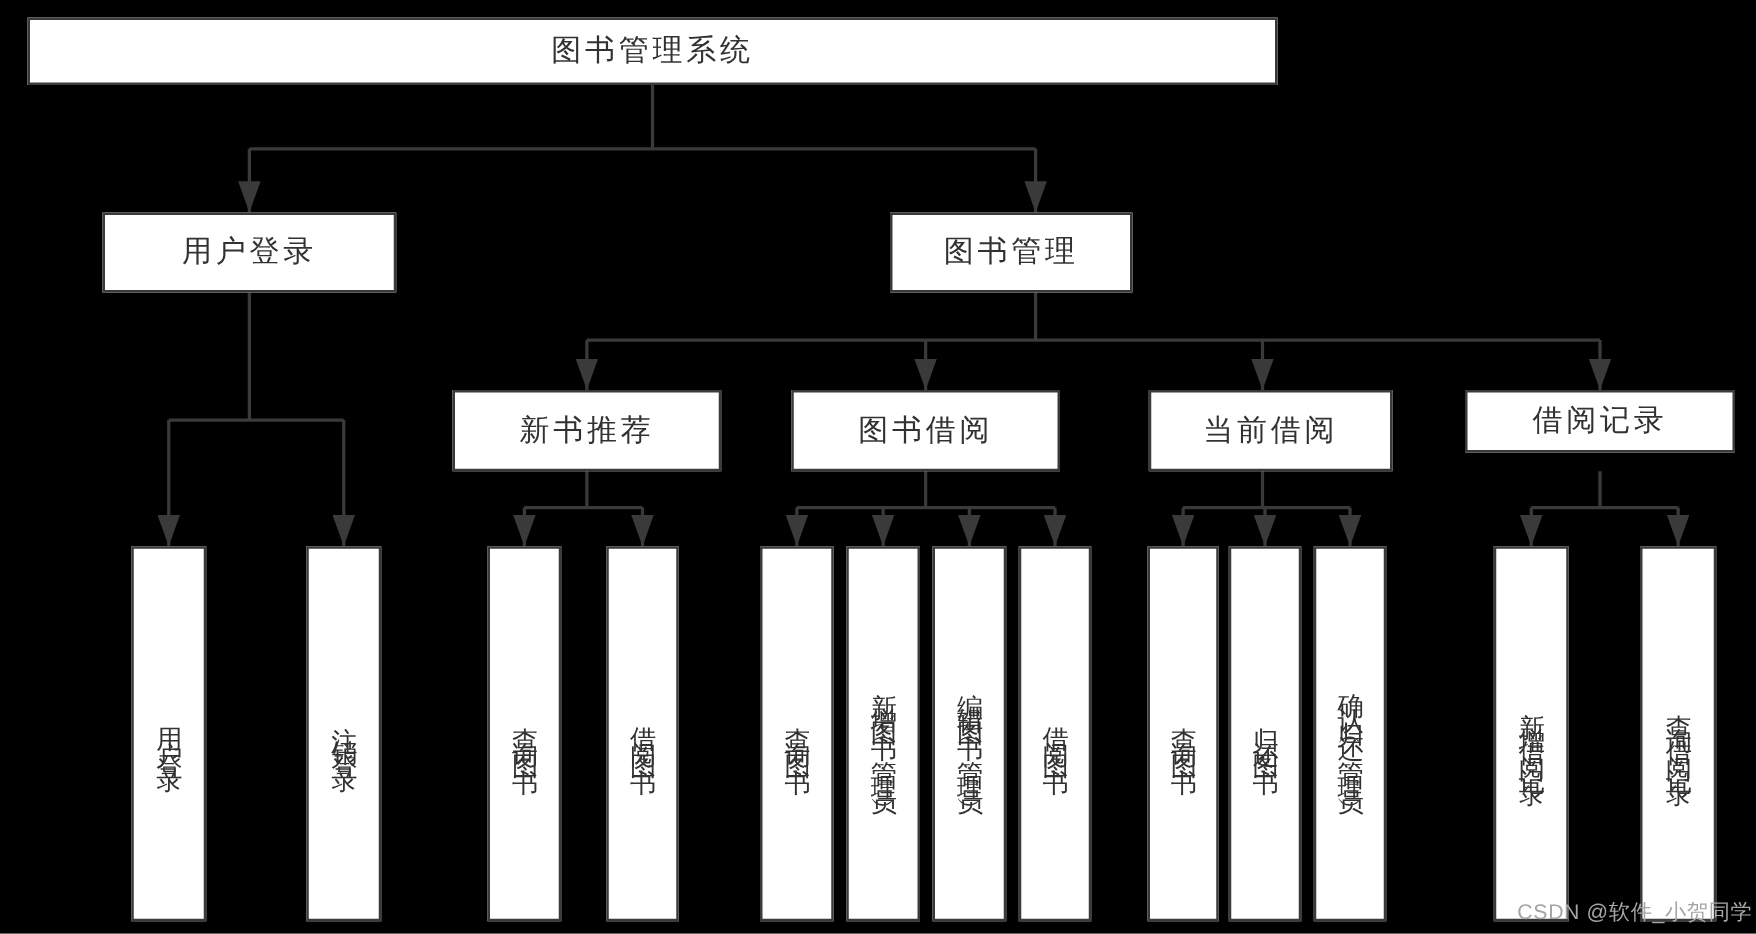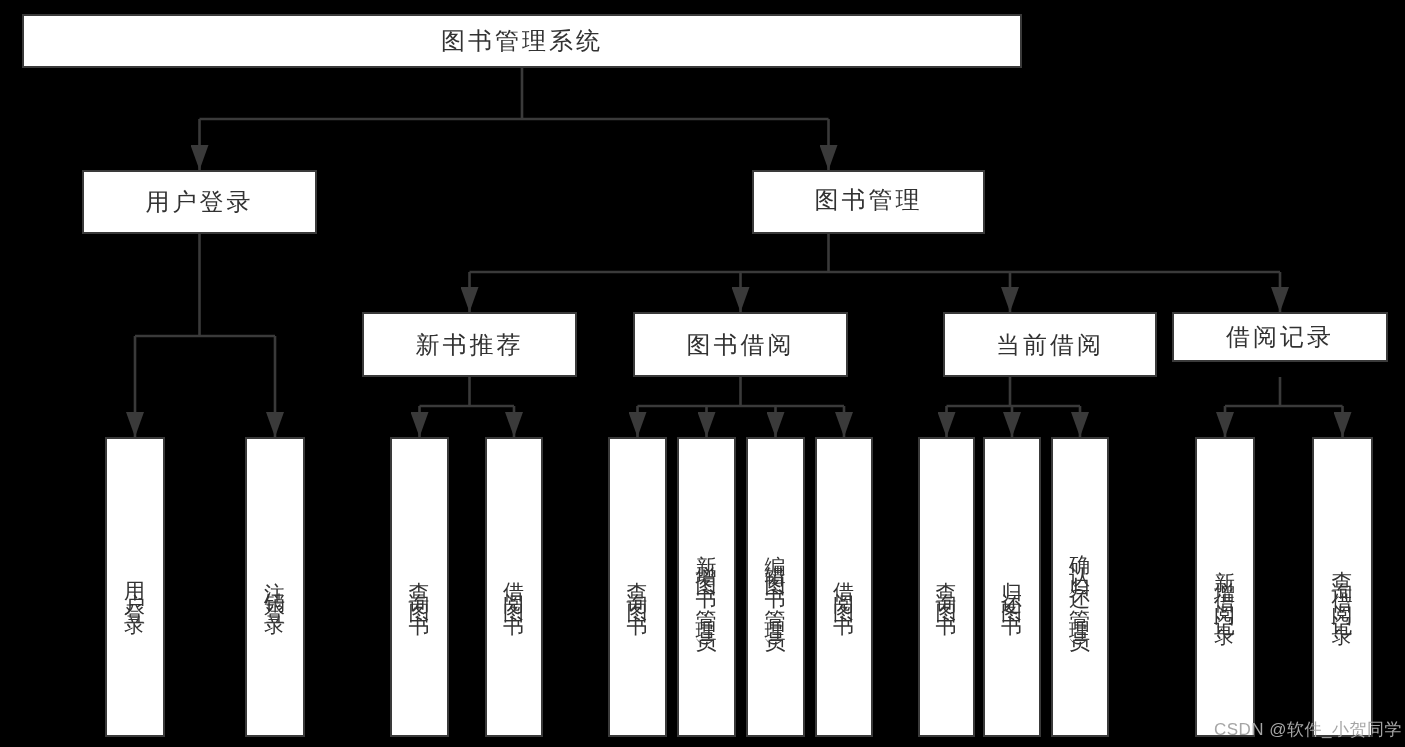--- a/index.html
+++ b/index.html
@@ -101,31 +101,31 @@
     </g>
   </svg>
 
   <div class="box h" style="left:22px; top:14px; width:1000px; height:54px;">
     <span>图书管理系统</span>
   </div>
 
   <div class="box h" style="left:82px; top:170px; width:235px; height:64px;">
     <span>用户登录</span>
   </div>
-  <div class="box h" style="left:752px; top:170px; width:233px; height:64px;font-family:Liberation Mono, monospace;">
+  <div class="box h" style="left:712px; top:170px; width:194px; height:64px;">
     <span>图书管理</span>
   </div>
 
   <div class="box h" style="left:633px; top:312px; width:215px; height:65px;">
     <span>图书借阅</span>
   </div>
   <div class="box h" style="left:362px; top:312px; width:215px; height:65px;">
     <span>新书推荐</span>
   </div>
-  <div class="box h" style="left:943px; top:312px; width:214px; height:65px;">
+  <div class="box h" style="left:919px; top:312px; width:195px; height:65px;">
     <span>当前借阅</span>
   </div>
   <div class="box h" style="left:1172px; top:312px; width:216px; height:50px;">
     <span>借阅记录</span>
   </div>
 
   <div class="box v" style="left:105px; top:437px; width:60px; height:300px;">
     <span>用户登录</span>
   </div>
   <div class="box v" style="left:245px; top:437px; width:60px; height:300px;">

